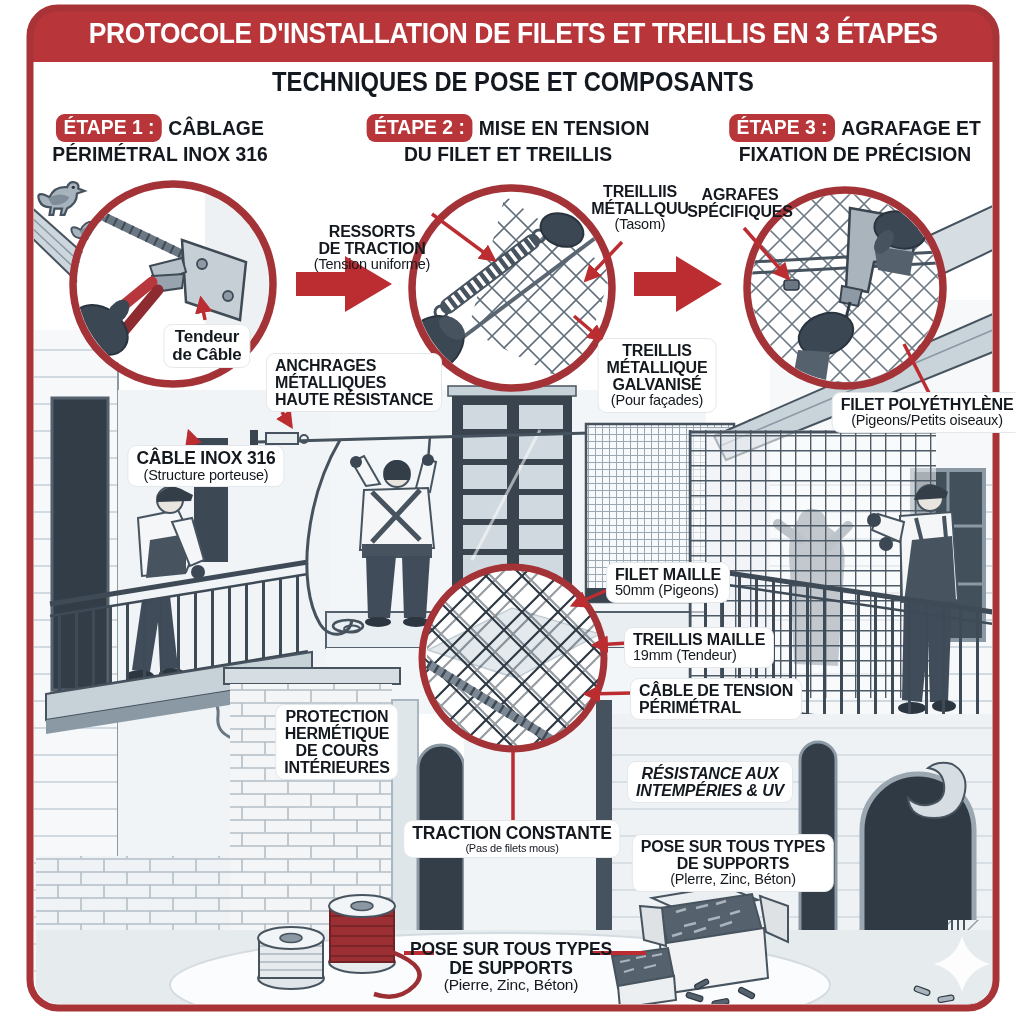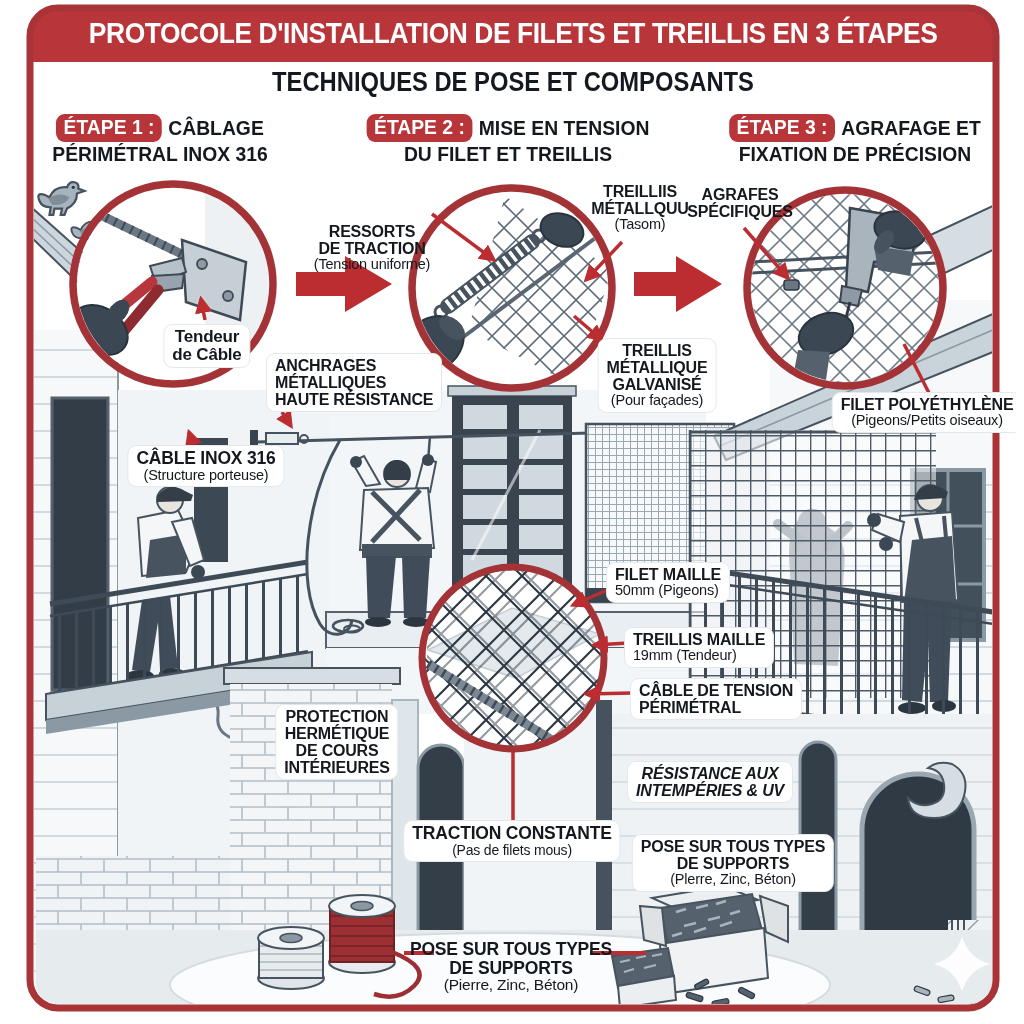--- a/index.html
+++ b/index.html
@@ -467,21 +467,21 @@
   <span class="sub">(Plerre, Zinc, Béton)</span>
 </div>
 <div class="lbl box ctr" style="left:337px;top:704px;">
   <span class="ln">PROTECTION</span>
   <span class="ln">HERMÉTIQUE</span>
   <span class="ln">DE COURS</span>
   <span class="ln">INTÉRIEURES</span>
 </div>
 <div class="lbl box ctr big" style="left:512px;top:820px;">
   <span class="ln">TRACTION CONSTANTE</span>
-  <span class="sub" style="font-size:14px;">(Pas de filets mous)</span>
+  <span class="sub" style="font-size:11px;">(Pas de filets mous)</span>
 </div>
 <div class="lbl ctr big" style="left:511px;top:940px;">
   <span class="ln">POSE SUR TOUS TYPES</span>
   <span class="ln">DE SUPPORTS</span>
   <span class="sub" style="font-size:15.5px;">(Pierre, Zinc, Béton)</span>
 </div>
 
 </div>
 
 </body></html>

